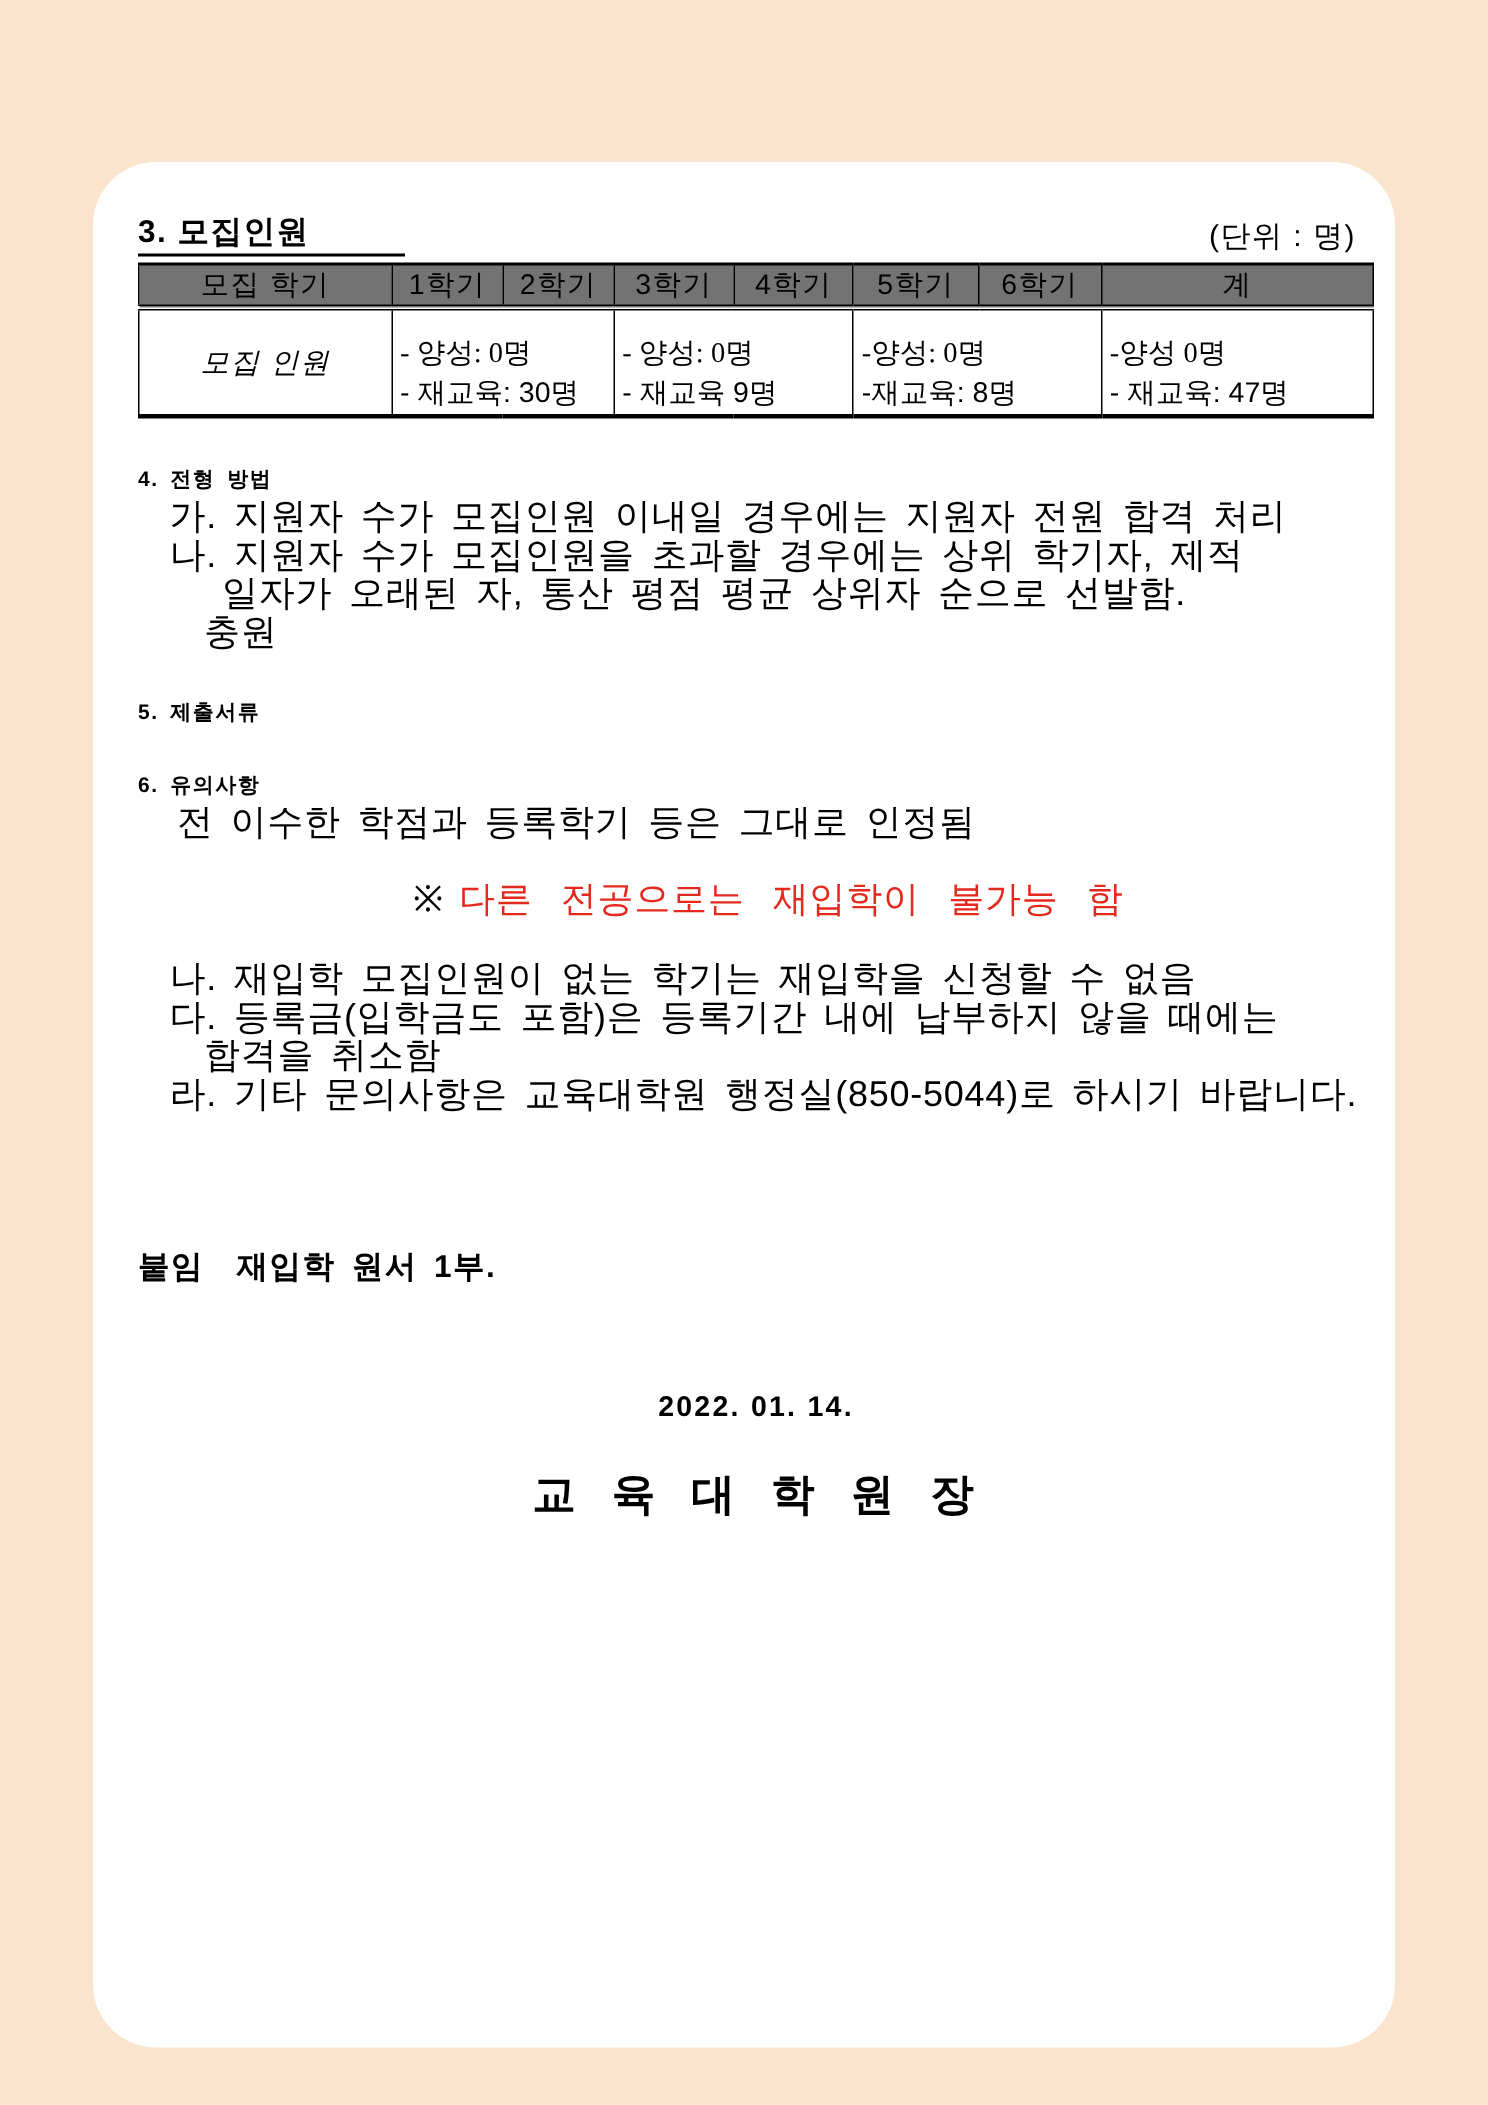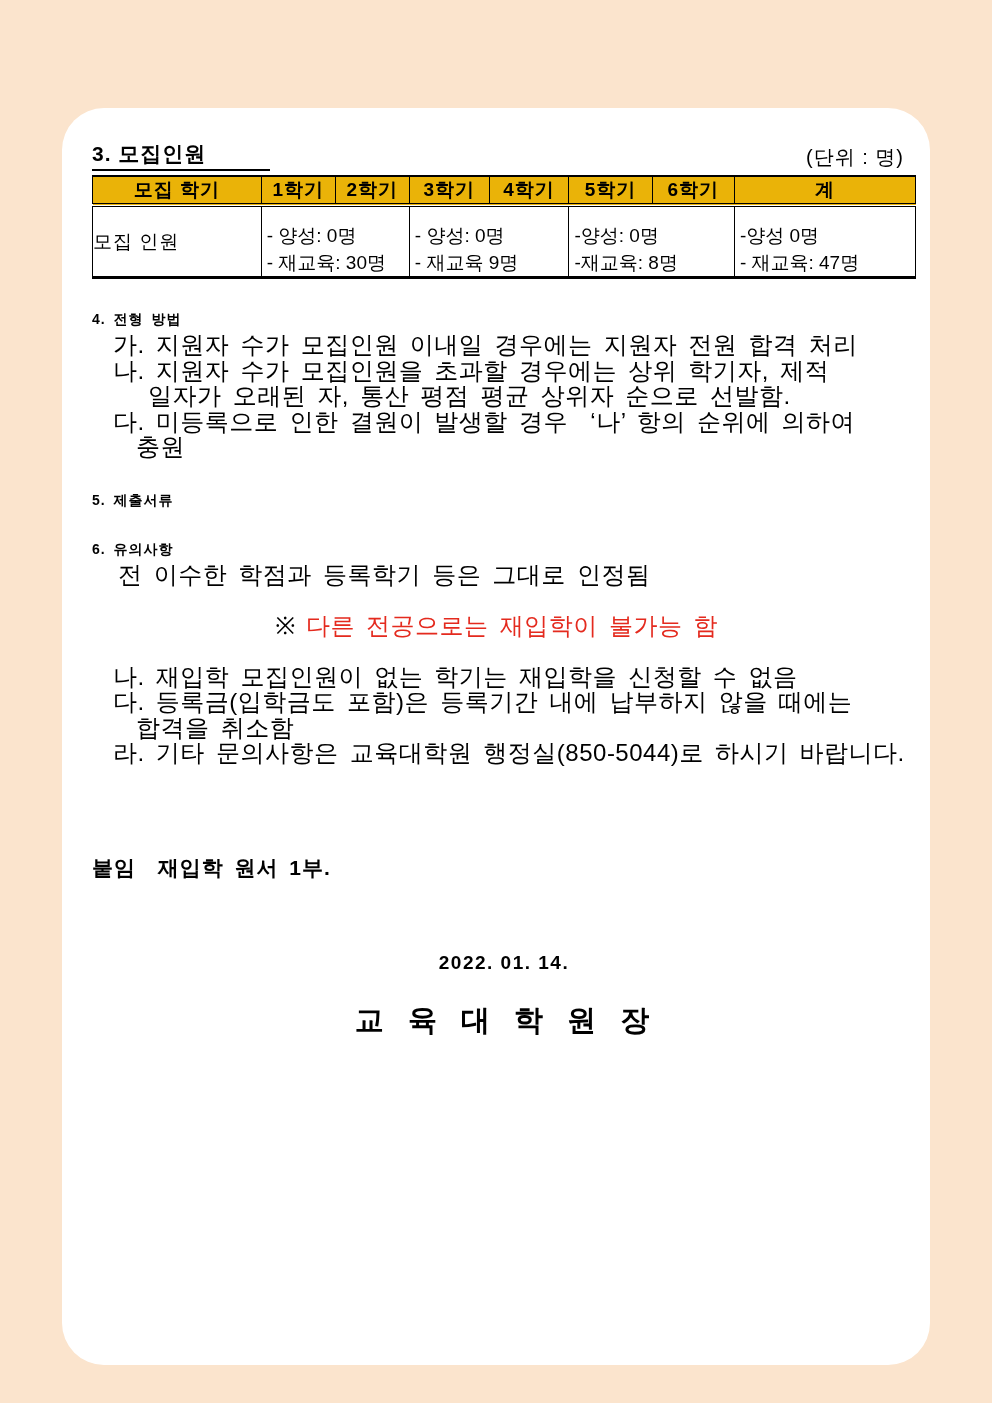--- a/index.html
+++ b/index.html
@@ -53,49 +53,49 @@
     padding-right: 12px;
   }
   
   table.recruit {
     width: 100%;
     border-collapse: collapse;
     table-layout: fixed;
     margin-top: 4px;
   }
   table.recruit th {
-    background: #eab308;
+    background: #737373;
     font-size: 19px;
-    font-weight: bold;
+    font-weight: normal;
     height: 26px;
     padding: 0;
     border-top: 2px solid #000;
     border-bottom: 4px double #000;
     border-left: 1px solid #000;
     border-right: 1px solid #000;
     letter-spacing: 1px;
   }
   table.recruit th.dot { border-right: 1px dotted #444; }
   table.recruit td {
     border-left: 1px solid #000;
     border-right: 1px solid #000;
     border-bottom: 3px solid #000;
     font-size: 19px;
     height: 56px;
     padding: 0;
     vertical-align: middle;
   }
-  td.row-label { text-align: left; letter-spacing: 1px; }
+  td.row-label { text-align: center; letter-spacing: 1px; font-style: italic; }
   td.data-cell { vertical-align: top; }
   .cell-line {
     line-height: 27px;
     padding-left: 5px;
     white-space: pre-wrap;
   }
-  .cell-line.first { padding-top: 15px; }
+  .cell-line.first { padding-top: 15px; font-family: Liberation Serif, serif; }
   
   .section { margin-top: 27px; }
   .section.tight { margin-top: 23px; }
   .sec-title {
     font-size: 14px;
     font-weight: bold;
     letter-spacing: 1px;
     line-height: 26px;
     word-spacing: 3px;
   }
@@ -105,21 +105,21 @@
     word-spacing: 4px;
     letter-spacing: 0.5px;
     white-space: pre-wrap;
   }
   .ind-item  { padding-left: 21px; }
   .ind-cont56 { padding-left: 56px; }
   .ind-cont44 { padding-left: 44px; }
   .ind-cont26 { padding-left: 26px; }
   .ind-dash  { padding-left: 16px; }
   .ind-note  { padding-left: 94px; }
-  .red-text  { color: #E42A1E; }
+  .red-text  { color: #E42A1E; font-family: Liberation Mono, monospace; }
   .note-marker { color: #000; margin-right: 10px; }
   
   .attachment {
     margin-top: 88px;
     font-size: 21px;
     font-weight: bold;
     letter-spacing: 1px;
     word-spacing: 4px;
     white-space: pre-wrap;
   }
@@ -196,21 +196,20 @@
           </td>
         </tr>
       </tbody>
     </table>
 
     <div class="section">
       <div class="sec-title">4. 전형 방법</div>
       <div class="sec-line ind-item">가. 지원자 수가 모집인원 이내일 경우에는 지원자 전원 합격 처리</div>
       <div class="sec-line ind-item">나. 지원자 수가 모집인원을 초과할 경우에는 상위 학기자, 제적</div>
       <div class="sec-line ind-cont56">일자가 오래된 자, 통산 평점 평균 상위자 순으로 선발함.</div>
-      <div class="sec-line ind-item">다. 미등록으로 인한 결원이 발생할 경우  ‘나’ 항의 순위에 의하여</div>
       <div class="sec-line ind-cont44">충원</div>
     </div>
 
     <div class="section">
       <div class="sec-title">5. 제출서류</div>
     </div>
 
     <div class="section tight">
       <div class="sec-title">6. 유의사항</div>
       <div class="sec-line ind-cont26">전 이수한 학점과 등록학기 등은 그대로 인정됨</div>

